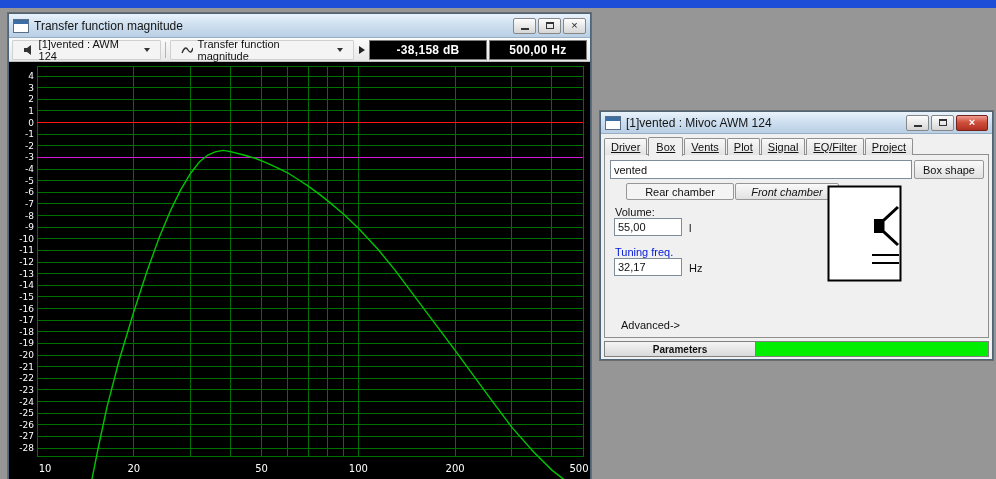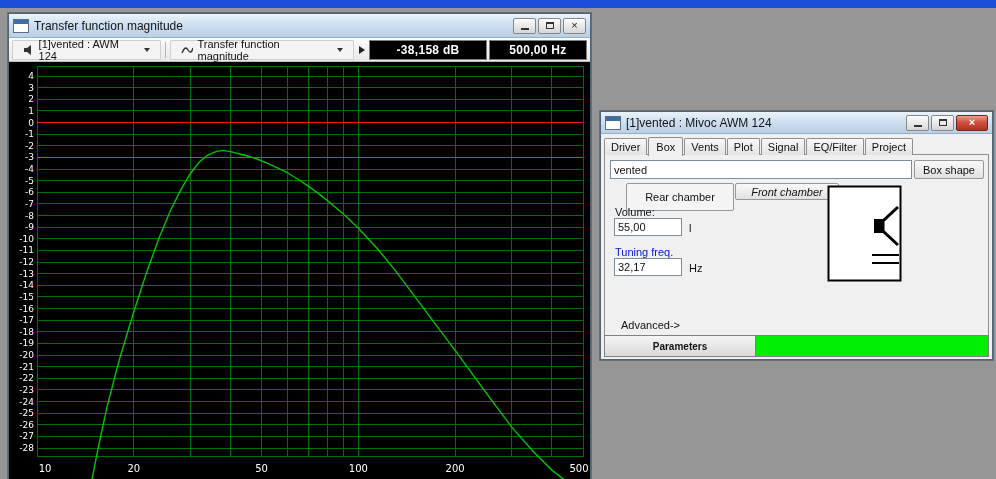--- a/index.html
+++ b/index.html
@@ -33,30 +33,30 @@
   .readout.db{width:121px;margin-left:auto;}
   .readout.hz{width:101px;margin-left:2px;}
   .plot-area{position:absolute;left:0;right:0;top:48px;bottom:0;background:#000;}
   .plot-area svg{display:block;}
 
   
   .box-window{left:600px;top:103px;width:393px;height:249px;}
   .box-window .titlebar{height:22px;}
   .tabs{display:flex;align-items:flex-end;padding:3px 3px 0 3px;height:21px;position:relative;z-index:2;}
   .tab{font-size:11px;color:#111;padding:2px 6px 2px;border:1px solid #8f8f8f;border-bottom:none;border-radius:2px 2px 0 0;
-    background:linear-gradient(#f8f8f8,#e3e3e3);margin-right:1px;white-space:nowrap;}
+    background:linear-gradient(#f8f8f8,#e3e3e3);margin-right:1px;white-space:nowrap;text-decoration:underline;}
   .tab.active{background:#f0f0f0;padding:3px 7px 3px;margin-bottom:-1px;}
   .pane{position:absolute;left:3px;right:3px;top:42px;bottom:21px;border:1px solid #8f8f8f;background:#f0f0f0;}
   .tfield{position:absolute;border:1px solid #7f8c99;background:#fff;font-size:11px;padding:1px 3px;font-family:inherit;color:#111;}
   .btn{position:absolute;font-size:11px;color:#111;background:linear-gradient(#f9f9f9,#e1e1e1);border:1px solid #979797;border-radius:2px;
     display:flex;align-items:center;justify-content:center;white-space:nowrap;margin-left:16px;}
   .lbl{position:absolute;font-size:11px;color:#111;white-space:nowrap;}
   .lbl.blue{color:#0018d8;}
   .flatlink{position:absolute;font-size:11px;color:#111;background:transparent;border:none;}
-  .bottombar{position:absolute;left:3px;right:3px;bottom:2px;height:22px;display:flex;}
+  .bottombar{position:absolute;left:3px;right:3px;bottom:2px;height:16px;display:flex;}
   .params{width:152px;font-size:10px;font-weight:bold;color:#111;display:flex;align-items:center;justify-content:center;
     background:linear-gradient(#f5f5f5,#d9d9d9);border:1px solid #808080;}
   .progress{flex:1;background:#00ef00;border:1px solid #808080;border-left:none;}
   .diagram{position:absolute;left:222px;top:30px;}
 </style>
 </head>
 <body>
 
 <div class="desktop">
 
@@ -210,21 +210,21 @@
       <span class="tab">Vents</span>
       <span class="tab">Plot</span>
       <span class="tab">Signal</span>
       <span class="tab">EQ/Filter</span>
       <span class="tab">Project</span>
     </div>
     <div class="pane">
       <input class="tfield" style="left: 5px; top: 5px; width: 302px; height: 19px;" value="vented">
       <span class="btn" style="right:4px;top:5px;width:70px;height:19px;">Box shape</span>
 
-      <span class="btn" style="left:5px;top:28px;width:108px;height:28px;background:#f4f4f4;">Rear chamber</span>
+      <span class="btn" style="left:5px;top:28px;width:108px;height:17px;background:#f4f4f4;">Rear chamber</span>
       <span class="btn" style="left:114px;top:28px;width:104px;height:17px;font-style:italic;">Front chamber</span>
 
       <span class="lbl" style="left:10px;top:51px;">Volume:</span>
       <input class="tfield" style="left: 9px; top: 63px; width: 68px; height: 18px;" value="55,00">
       <span class="lbl" style="left:84px;top:67px;">l</span>
 
       <span class="lbl blue" style="left:10px;top:91px;">Tuning freq.</span>
       <input class="tfield" style="left: 9px; top: 103px; width: 68px; height: 18px;" value="32,17">
       <span class="lbl" style="left:84px;top:107px;">Hz</span>
 

